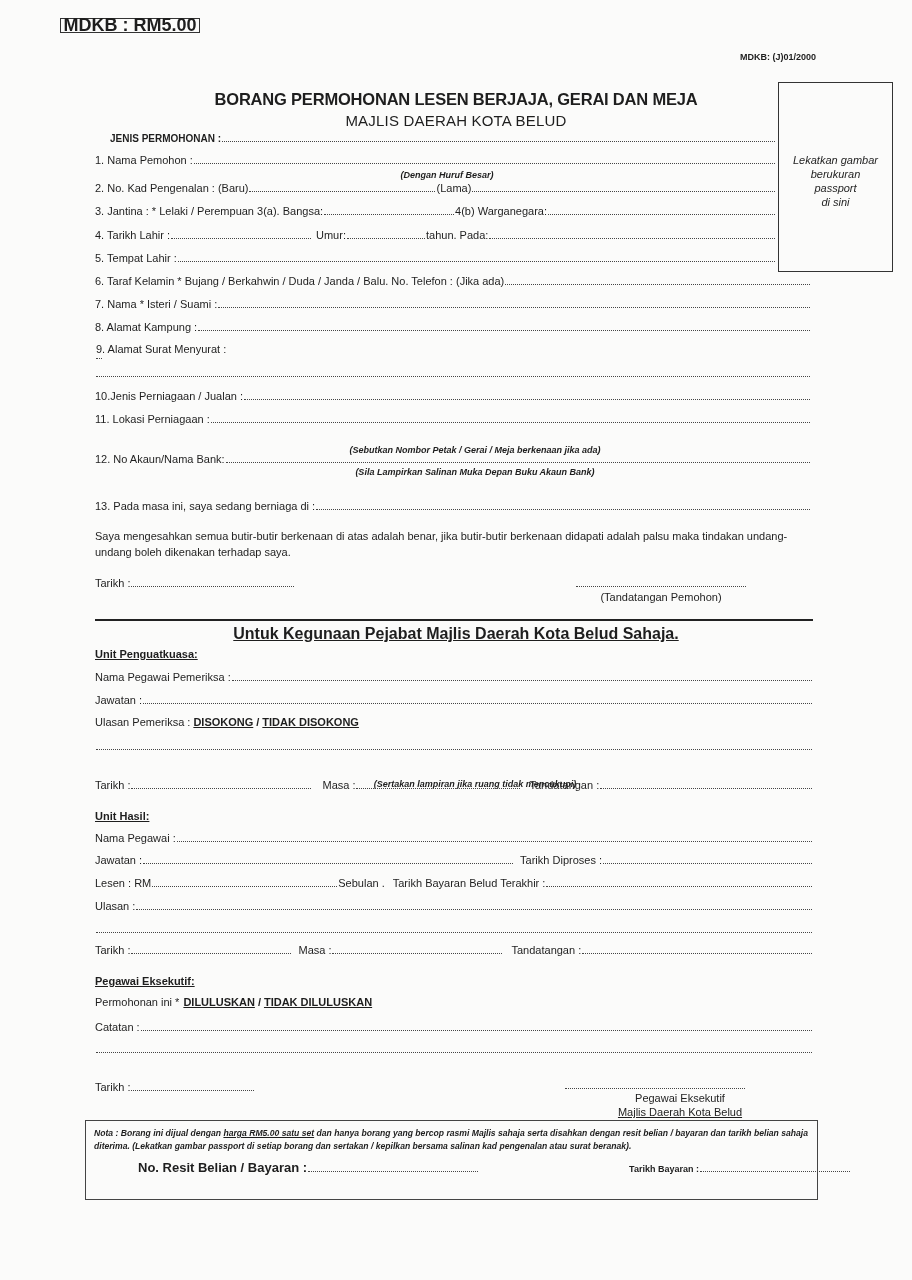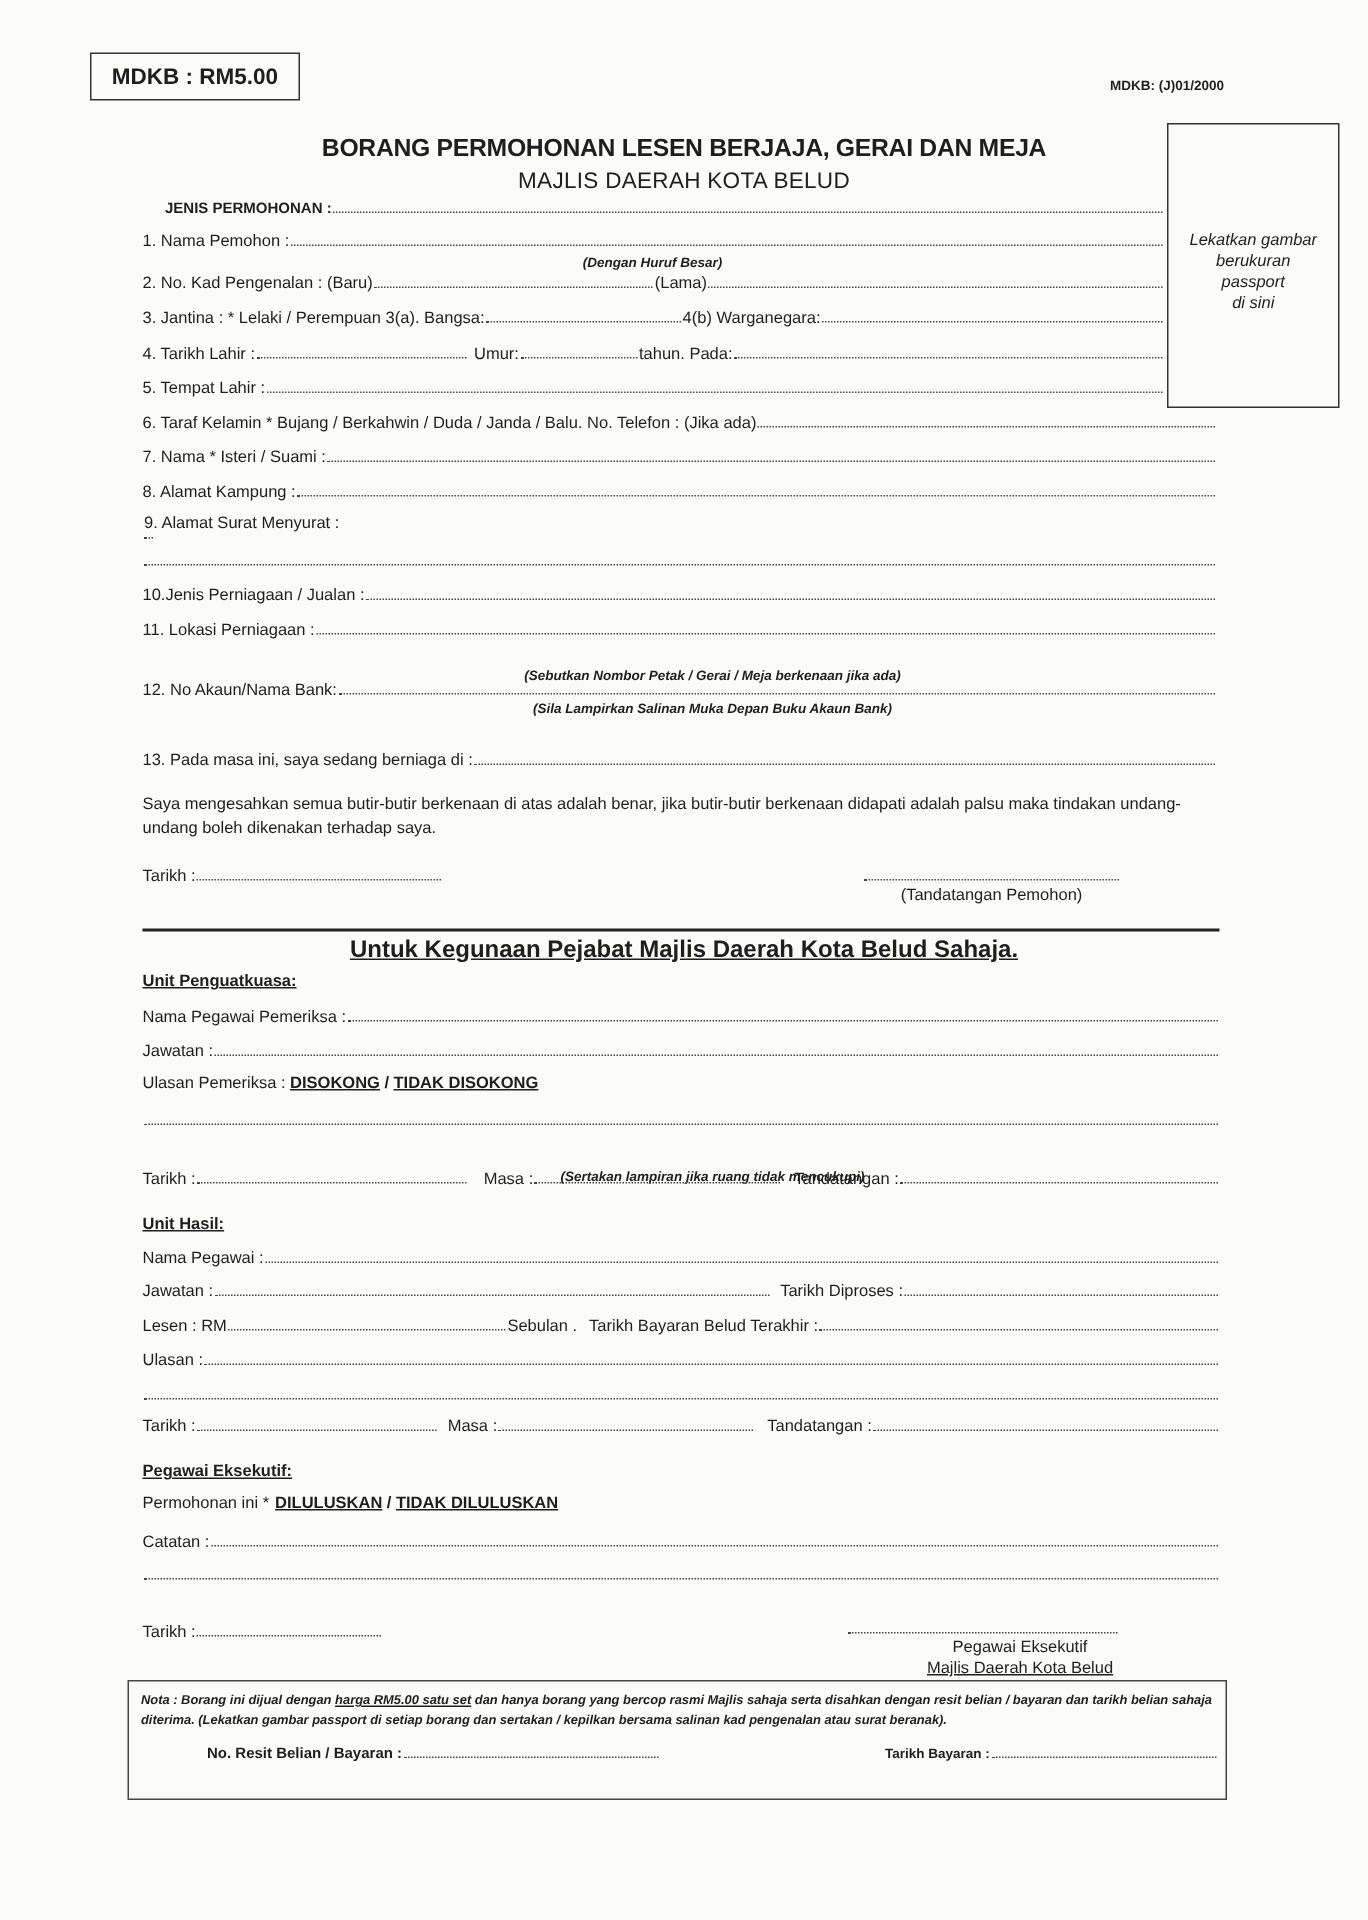--- a/index.html
+++ b/index.html
@@ -2,24 +2,23 @@
 <html><head>
   <meta charset="utf-8">
   <style>
     html, body { margin: 0; padding: 0; }
     body {
       width: 912px; height: 1280px; background: #fbfbfa; position: relative;
       font-family: "Liberation Sans", sans-serif; color: #1e1e1e; overflow: hidden;
     }
     .abs { position: absolute; }
     .price-box {
-      left: 60px; top: 18px; width: 140px; height: 32px; border: 1.5px solid #333;
-      font-weight: bold; font-size: 15px; display: flex; align-items: center; justify-content: center;
+      left: 60px; top: 18px; width: 140px; height: 15px; border: 1.5px solid #333;
+      font-weight: bold; font-size: 18px; display: flex; align-items: center; justify-content: center;
       box-sizing: border-box;
-      margin-top: 17px;
     }
     .form-code { right: 96px; top: 52px; font-size: 9px; font-weight: bold; }
     .title { left: 0; width: 912px; text-align: center; }
     .title-main { top: 90px; font-size: 16.5px; font-weight: bold; letter-spacing: -0.2px; }
     .title-sub { top: 112px; font-size: 15px; letter-spacing: 0.2px; }
     .photo-box {
       left: 778px; top: 82px; width: 115px; height: 190px; border: 1.5px solid #333; box-sizing: border-box;
       font-style: italic; font-size: 11px; text-align: center; padding-top: 70px; line-height: 14px;
     }
     .row { left: 95px; font-size: 11px; display: flex; align-items: baseline; white-space: nowrap; height: 16px; }
@@ -58,21 +57,21 @@
 
 <div class="abs row" style="top:131px; left:110px; width:666px;">
   <span class="lbl bold" style="font-size:10px;">JENIS PERMOHONAN :</span>
   <span class="dots"></span>
 </div>
 
 <div class="abs row" style="top:153px; width:681px;">
   <span class="lbl">1.  Nama Pemohon :</span>
   <span class="dots"></span>
 </div>
-<div class="abs note-italic" style="top:170px; left:335px; width:200px;">(Dengan Huruf Besar)</div>
+<div class="abs note-italic" style="top:170px; left:347px; width:200px;">(Dengan Huruf Besar)</div>
 
 <div class="abs row" style="top:181px; width:681px;">
   <span class="lbl">2. No. Kad Pengenalan : (Baru)</span>
   <span class="dotsfix" style="width:186px;"></span>
   <span class="lbl">(Lama)</span>
   <span class="dots"></span>
 </div>
 
 <div class="abs row" style="top:204px; width:681px;">
   <span class="lbl">3. Jantina : * Lelaki / Perempuan   3(a). Bangsa:</span>
@@ -236,18 +235,18 @@
 </div>
 <div class="abs" style="left:565px; top:1078px; width:180px; height:10px; border-bottom:1px dotted #444;"></div>
 <div class="abs sig-block" style="left:600px; top:1092px; width:160px;">Pegawai Eksekutif</div>
 <div class="abs sig-block" style="left:600px; top:1106px; width:160px; text-decoration:underline;">Majlis Daerah Kota Belud</div>
 
 <div class="abs note-box">
   <div>
     <span>Nota : Borang ini dijual dengan </span><span class="u">harga RM5.00 satu set</span><span> dan hanya borang yang bercop rasmi Majlis sahaja serta disahkan dengan resit belian / bayaran dan tarikh belian sahaja diterima. (Lekatkan gambar passport di setiap borang dan sertakan / kepilkan bersama salinan kad pengenalan atau surat beranak).</span>
   </div>
   <div class="receipt">
-    <span class="bold" style="flex:none; font-size:10px;padding-left:44px;">No. Resit Belian / Bayaran :</span>
+    <span class="bold" style="flex:none; font-size:13px;padding-left:44px;">No. Resit Belian / Bayaran :</span>
     <span class="dotsfix" style="width:170px;"></span>
     <span class="bold" style="flex:none; margin-left:150px; font-size:9px;">Tarikh Bayaran :</span>
     <span class="dotsfix" style="width:150px;"></span>
   </div>
 </div>
 
 </body></html>

